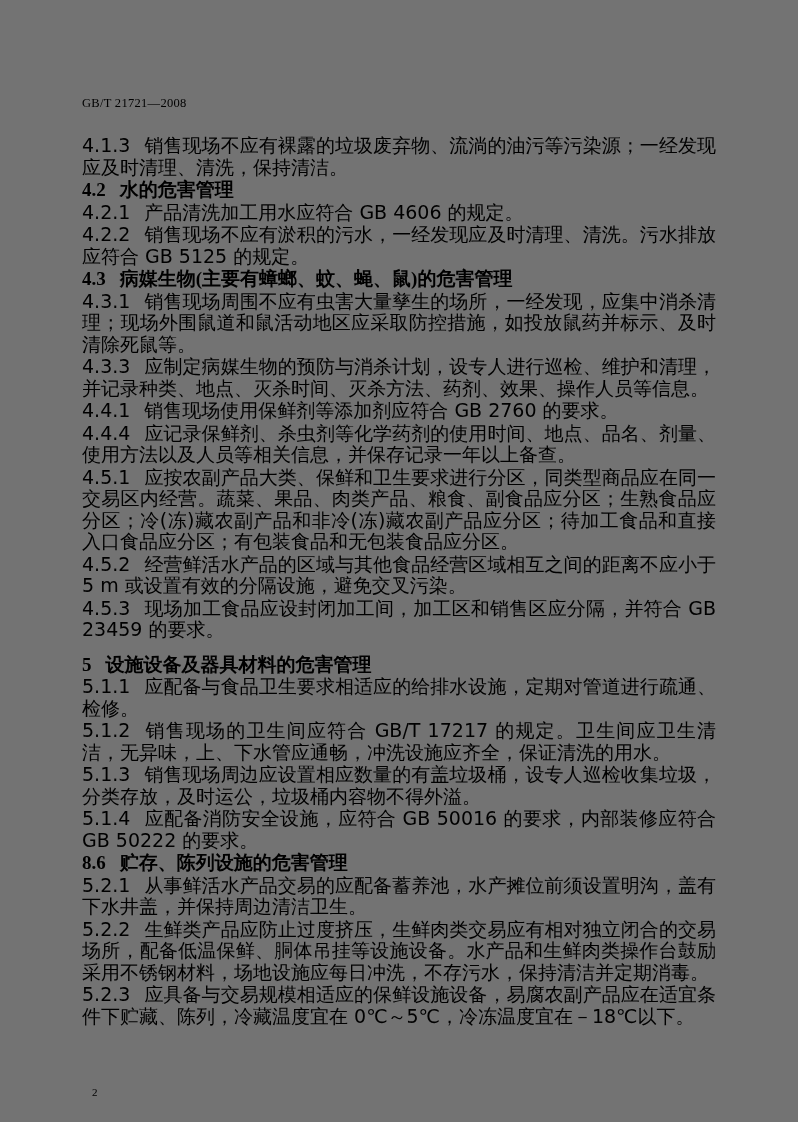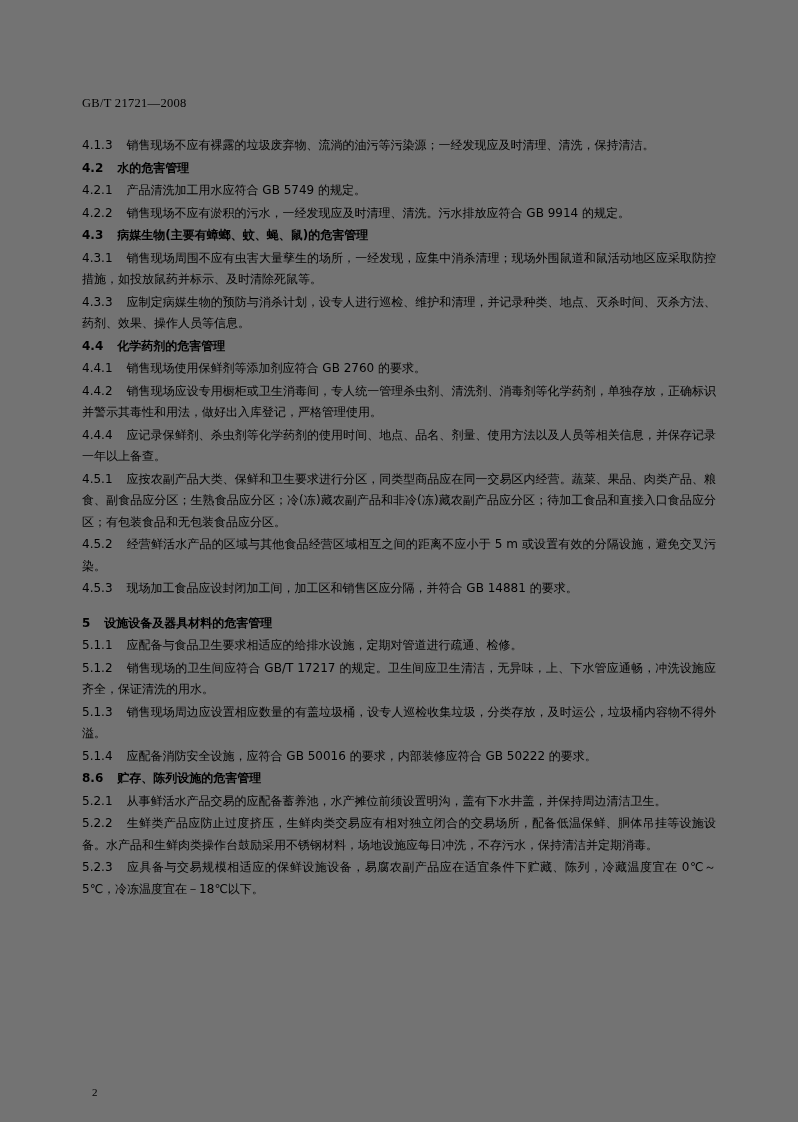--- a/index.html
+++ b/index.html
@@ -23,32 +23,33 @@
     width: 634px;
   }
   .header {
     font-size: 12.5px;
     letter-spacing: 0.3px;
     margin-bottom: 24px;
     font-family: "Liberation Serif", serif;
   }
   p {
     margin: 0 0 1px 0;
-    font-size: 12px;
+    font-size: 19px;
     line-height: 21.5px;
     text-align: justify;
     text-justify: inter-ideograph;
     font-family: "DejaVu Sans", "Liberation Sans", sans-serif;
   }
   .num {
     display: inline;
   }
   .sec-head {
     font-weight: bold;
     margin-top: 1px;
+    font-family: Liberation Serif, serif;
   }
   .gap-top {
     margin-top: 13px;
   }
   .pageno {
     position: absolute;
     left: 92px;
     top: 1086px;
     font-size: 11px;
     font-family: "Liberation Serif", serif;
@@ -61,32 +62,30 @@
 </head>
 <body>
 
 <div class="page">
 
   <div class="content">
     <div class="header">GB/T 21721—2008</div>
     <div id="body-blocks">
         <p><span class="num">4.1.3</span><span class="sp2"> </span><span>销售现场不应有裸露的垃圾废弃物、流淌的油污等污染源；一经发现应及时清理、清洗，保持清洁。</span></p>
         <p class="sec-head"><span class="num">4.2</span><span class="sp2"> </span><span>水的危害管理</span></p>
-        <p><span class="num">4.2.1</span><span class="sp2"> </span><span>产品清洗加工用水应符合 GB 5749 的规定。</span></p>
-        <p><span class="num">4.2.2</span><span class="sp2"> </span><span>销售现场不应有淤积的污水，一经发现应及时清理、清洗。污水排放应符合 GB 9914 的规定。</span></p>
+        <p><span class="num">4.2.1</span><span class="sp2"> </span><span>产品清洗加工用水应符合 GB 4606 的规定。</span></p>
+        <p><span class="num">4.2.2</span><span class="sp2"> </span><span>销售现场不应有淤积的污水，一经发现应及时清理、清洗。污水排放应符合 GB 5125 的规定。</span></p>
         <p class="sec-head"><span class="num">4.3</span><span class="sp2"> </span><span>病媒生物(主要有蟑螂、蚊、蝇、鼠)的危害管理</span></p>
         <p><span class="num">4.3.1</span><span class="sp2"> </span><span>销售现场周围不应有虫害大量孳生的场所，一经发现，应集中消杀清理；现场外围鼠道和鼠活动地区应采取防控措施，如投放鼠药并标示、及时清除死鼠等。</span></p>
         <p><span class="num">4.3.3</span><span class="sp2"> </span><span>应制定病媒生物的预防与消杀计划，设专人进行巡检、维护和清理，并记录种类、地点、灭杀时间、灭杀方法、药剂、效果、操作人员等信息。</span></p>
-        <p class="sec-head"><span class="num">4.4</span><span class="sp2"> </span><span>化学药剂的危害管理</span></p>
         <p><span class="num">4.4.1</span><span class="sp2"> </span><span>销售现场使用保鲜剂等添加剂应符合 GB 2760 的要求。</span></p>
-        <p><span class="num">4.4.2</span><span class="sp2"> </span><span>销售现场应设专用橱柜或卫生消毒间，专人统一管理杀虫剂、清洗剂、消毒剂等化学药剂，单独存放，正确标识并警示其毒性和用法，做好出入库登记，严格管理使用。</span></p>
         <p><span class="num">4.4.4</span><span class="sp2"> </span><span>应记录保鲜剂、杀虫剂等化学药剂的使用时间、地点、品名、剂量、使用方法以及人员等相关信息，并保存记录一年以上备查。</span></p>
         <p><span class="num">4.5.1</span><span class="sp2"> </span><span>应按农副产品大类、保鲜和卫生要求进行分区，同类型商品应在同一交易区内经营。蔬菜、果品、肉类产品、粮食、副食品应分区；生熟食品应分区；冷(冻)藏农副产品和非冷(冻)藏农副产品应分区；待加工食品和直接入口食品应分区；有包装食品和无包装食品应分区。</span></p>
         <p><span class="num">4.5.2</span><span class="sp2"> </span><span>经营鲜活水产品的区域与其他食品经营区域相互之间的距离不应小于 5 m 或设置有效的分隔设施，避免交叉污染。</span></p>
-        <p><span class="num">4.5.3</span><span class="sp2"> </span><span>现场加工食品应设封闭加工间，加工区和销售区应分隔，并符合 GB 14881 的要求。</span></p>
+        <p><span class="num">4.5.3</span><span class="sp2"> </span><span>现场加工食品应设封闭加工间，加工区和销售区应分隔，并符合 GB 23459 的要求。</span></p>
         <p class="gap-top sec-head"><span class="num">5</span><span class="sp2"> </span><span>设施设备及器具材料的危害管理</span></p>
         <p><span class="num">5.1.1</span><span class="sp2"> </span><span>应配备与食品卫生要求相适应的给排水设施，定期对管道进行疏通、检修。</span></p>
         <p><span class="num">5.1.2</span><span class="sp2"> </span><span>销售现场的卫生间应符合 GB/T 17217 的规定。卫生间应卫生清洁，无异味，上、下水管应通畅，冲洗设施应齐全，保证清洗的用水。</span></p>
         <p><span class="num">5.1.3</span><span class="sp2"> </span><span>销售现场周边应设置相应数量的有盖垃圾桶，设专人巡检收集垃圾，分类存放，及时运公，垃圾桶内容物不得外溢。</span></p>
         <p><span class="num">5.1.4</span><span class="sp2"> </span><span>应配备消防安全设施，应符合 GB 50016 的要求，内部装修应符合 GB 50222 的要求。</span></p>
         <p class="sec-head"><span class="num">8.6</span><span class="sp2"> </span><span>贮存、陈列设施的危害管理</span></p>
         <p><span class="num">5.2.1</span><span class="sp2"> </span><span>从事鲜活水产品交易的应配备蓄养池，水产摊位前须设置明沟，盖有下水井盖，并保持周边清洁卫生。</span></p>
         <p><span class="num">5.2.2</span><span class="sp2"> </span><span>生鲜类产品应防止过度挤压，生鲜肉类交易应有相对独立闭合的交易场所，配备低温保鲜、胴体吊挂等设施设备。水产品和生鲜肉类操作台鼓励采用不锈钢材料，场地设施应每日冲洗，不存污水，保持清洁并定期消毒。</span></p>
         <p><span class="num">5.2.3</span><span class="sp2"> </span><span>应具备与交易规模相适应的保鲜设施设备，易腐农副产品应在适宜条件下贮藏、陈列，冷藏温度宜在 0℃～5℃，冷冻温度宜在－18℃以下。</span></p>
       </div>

